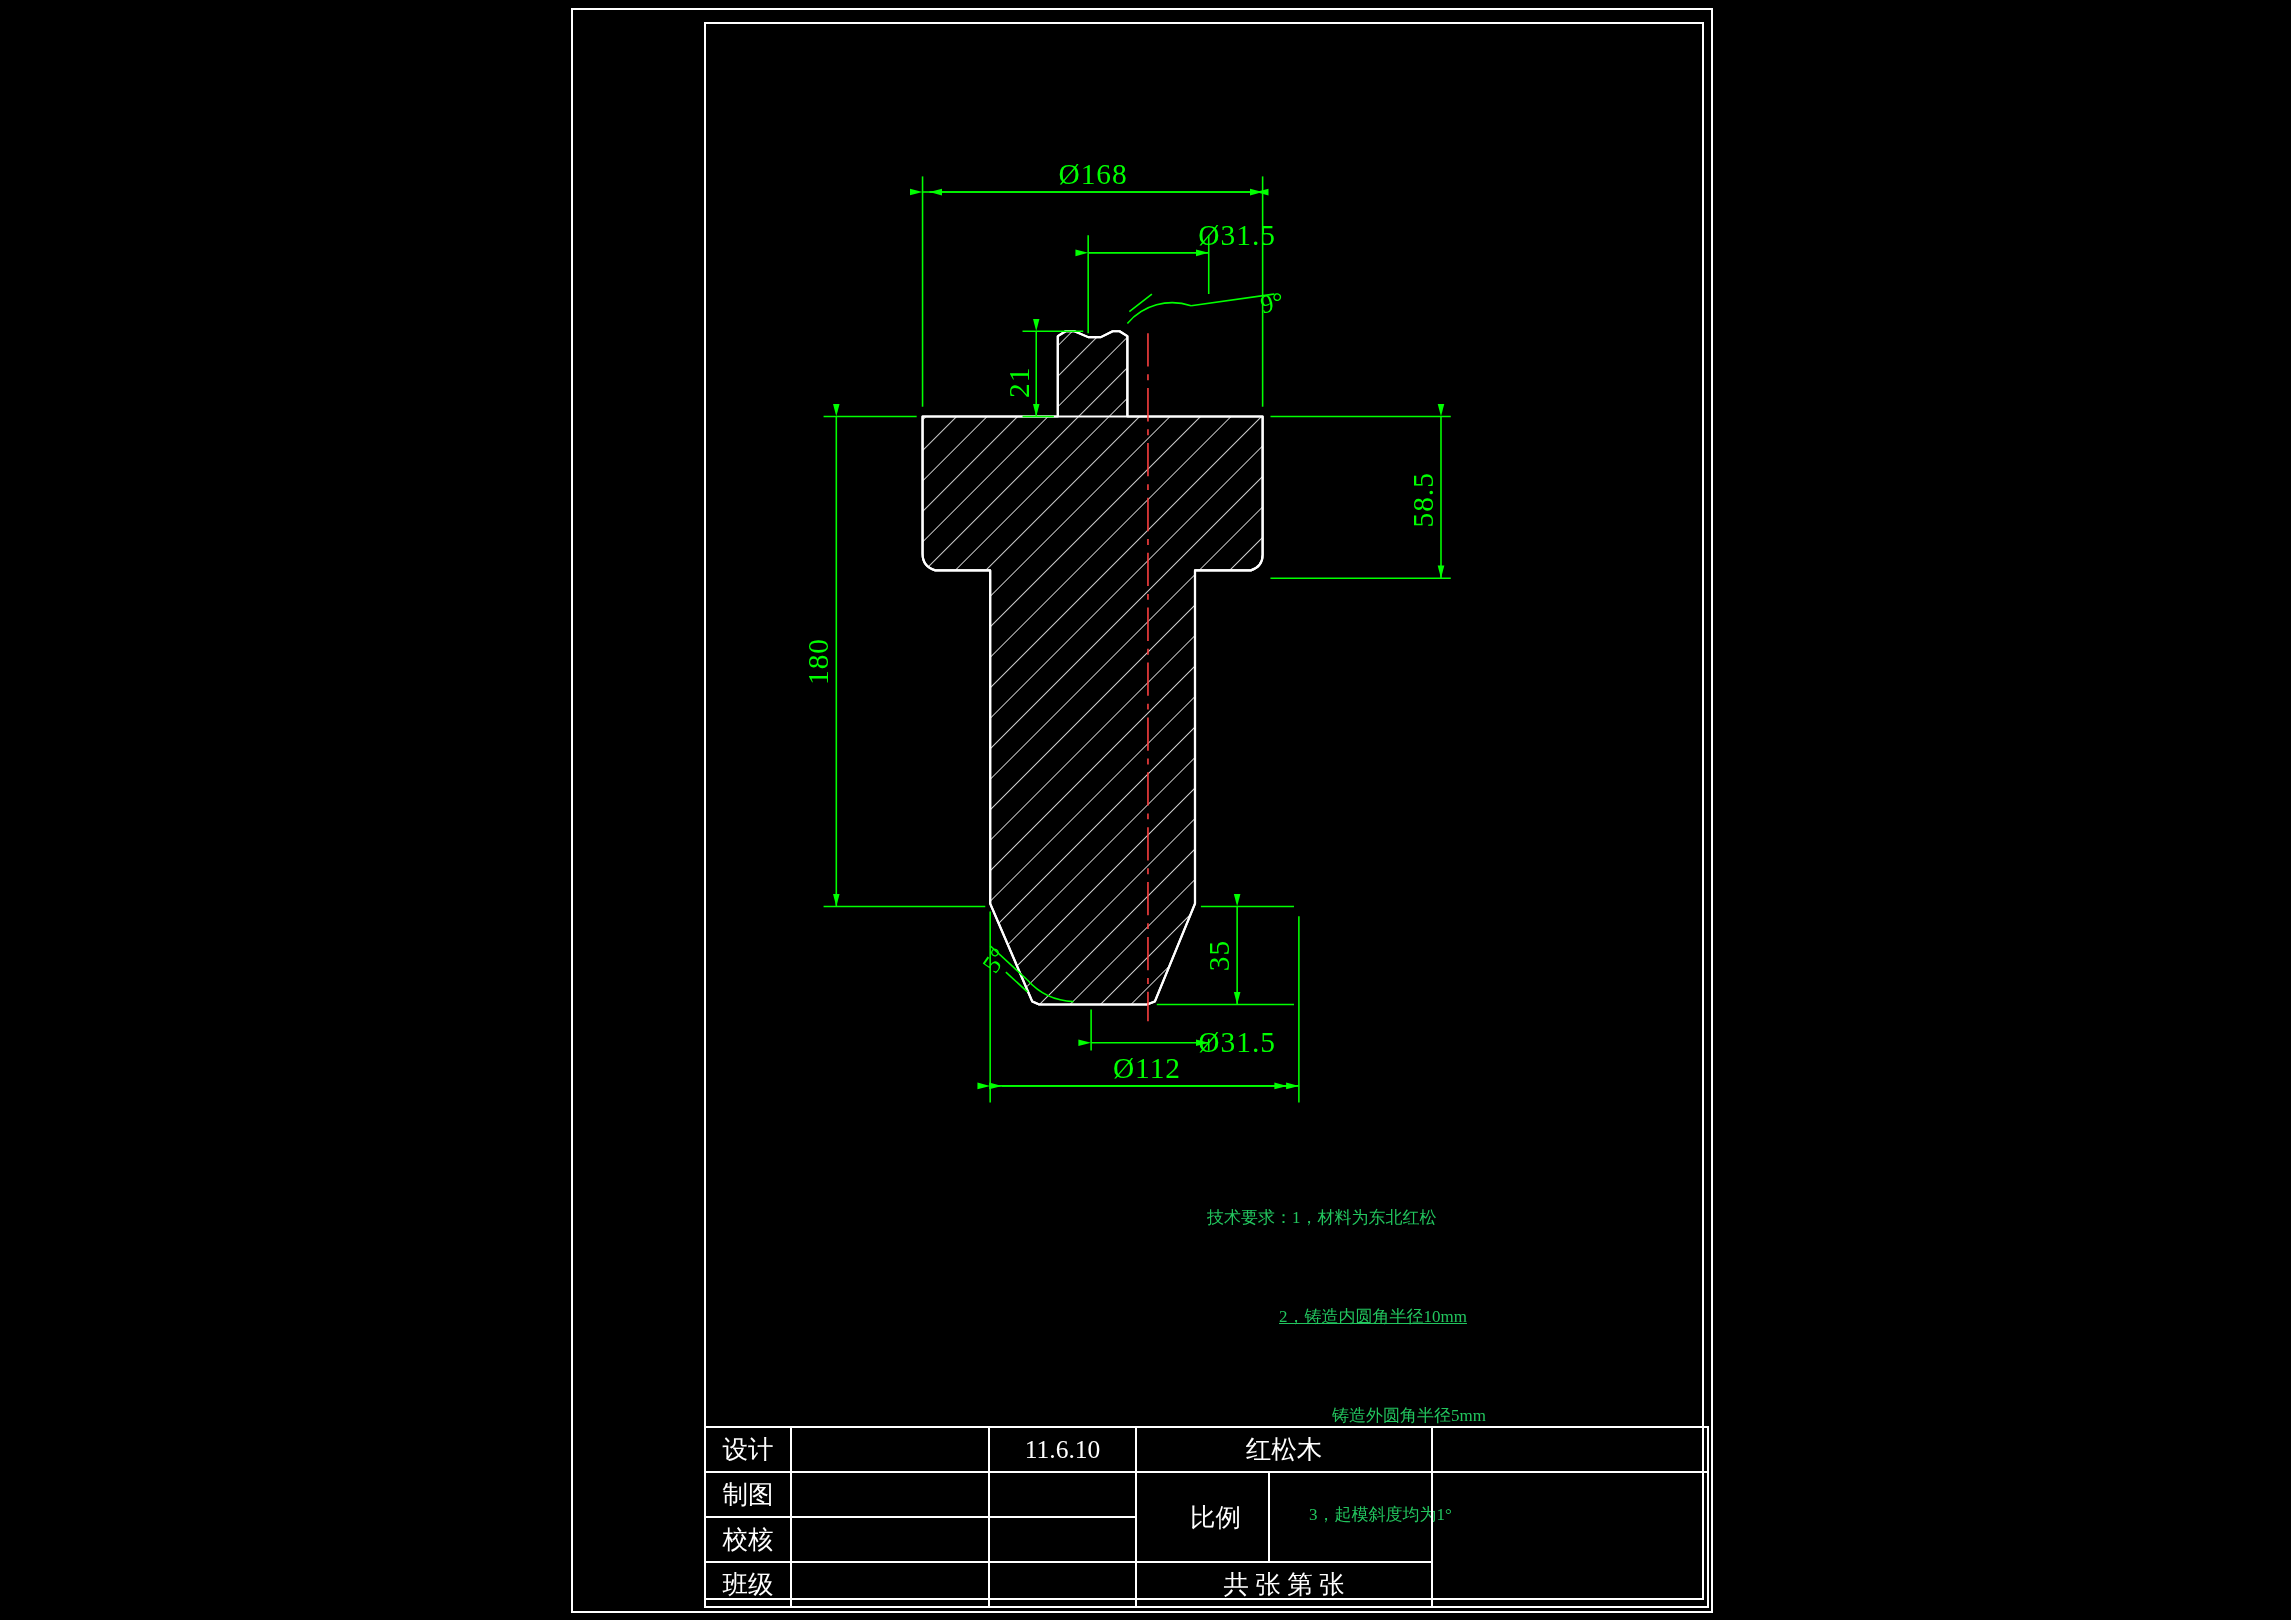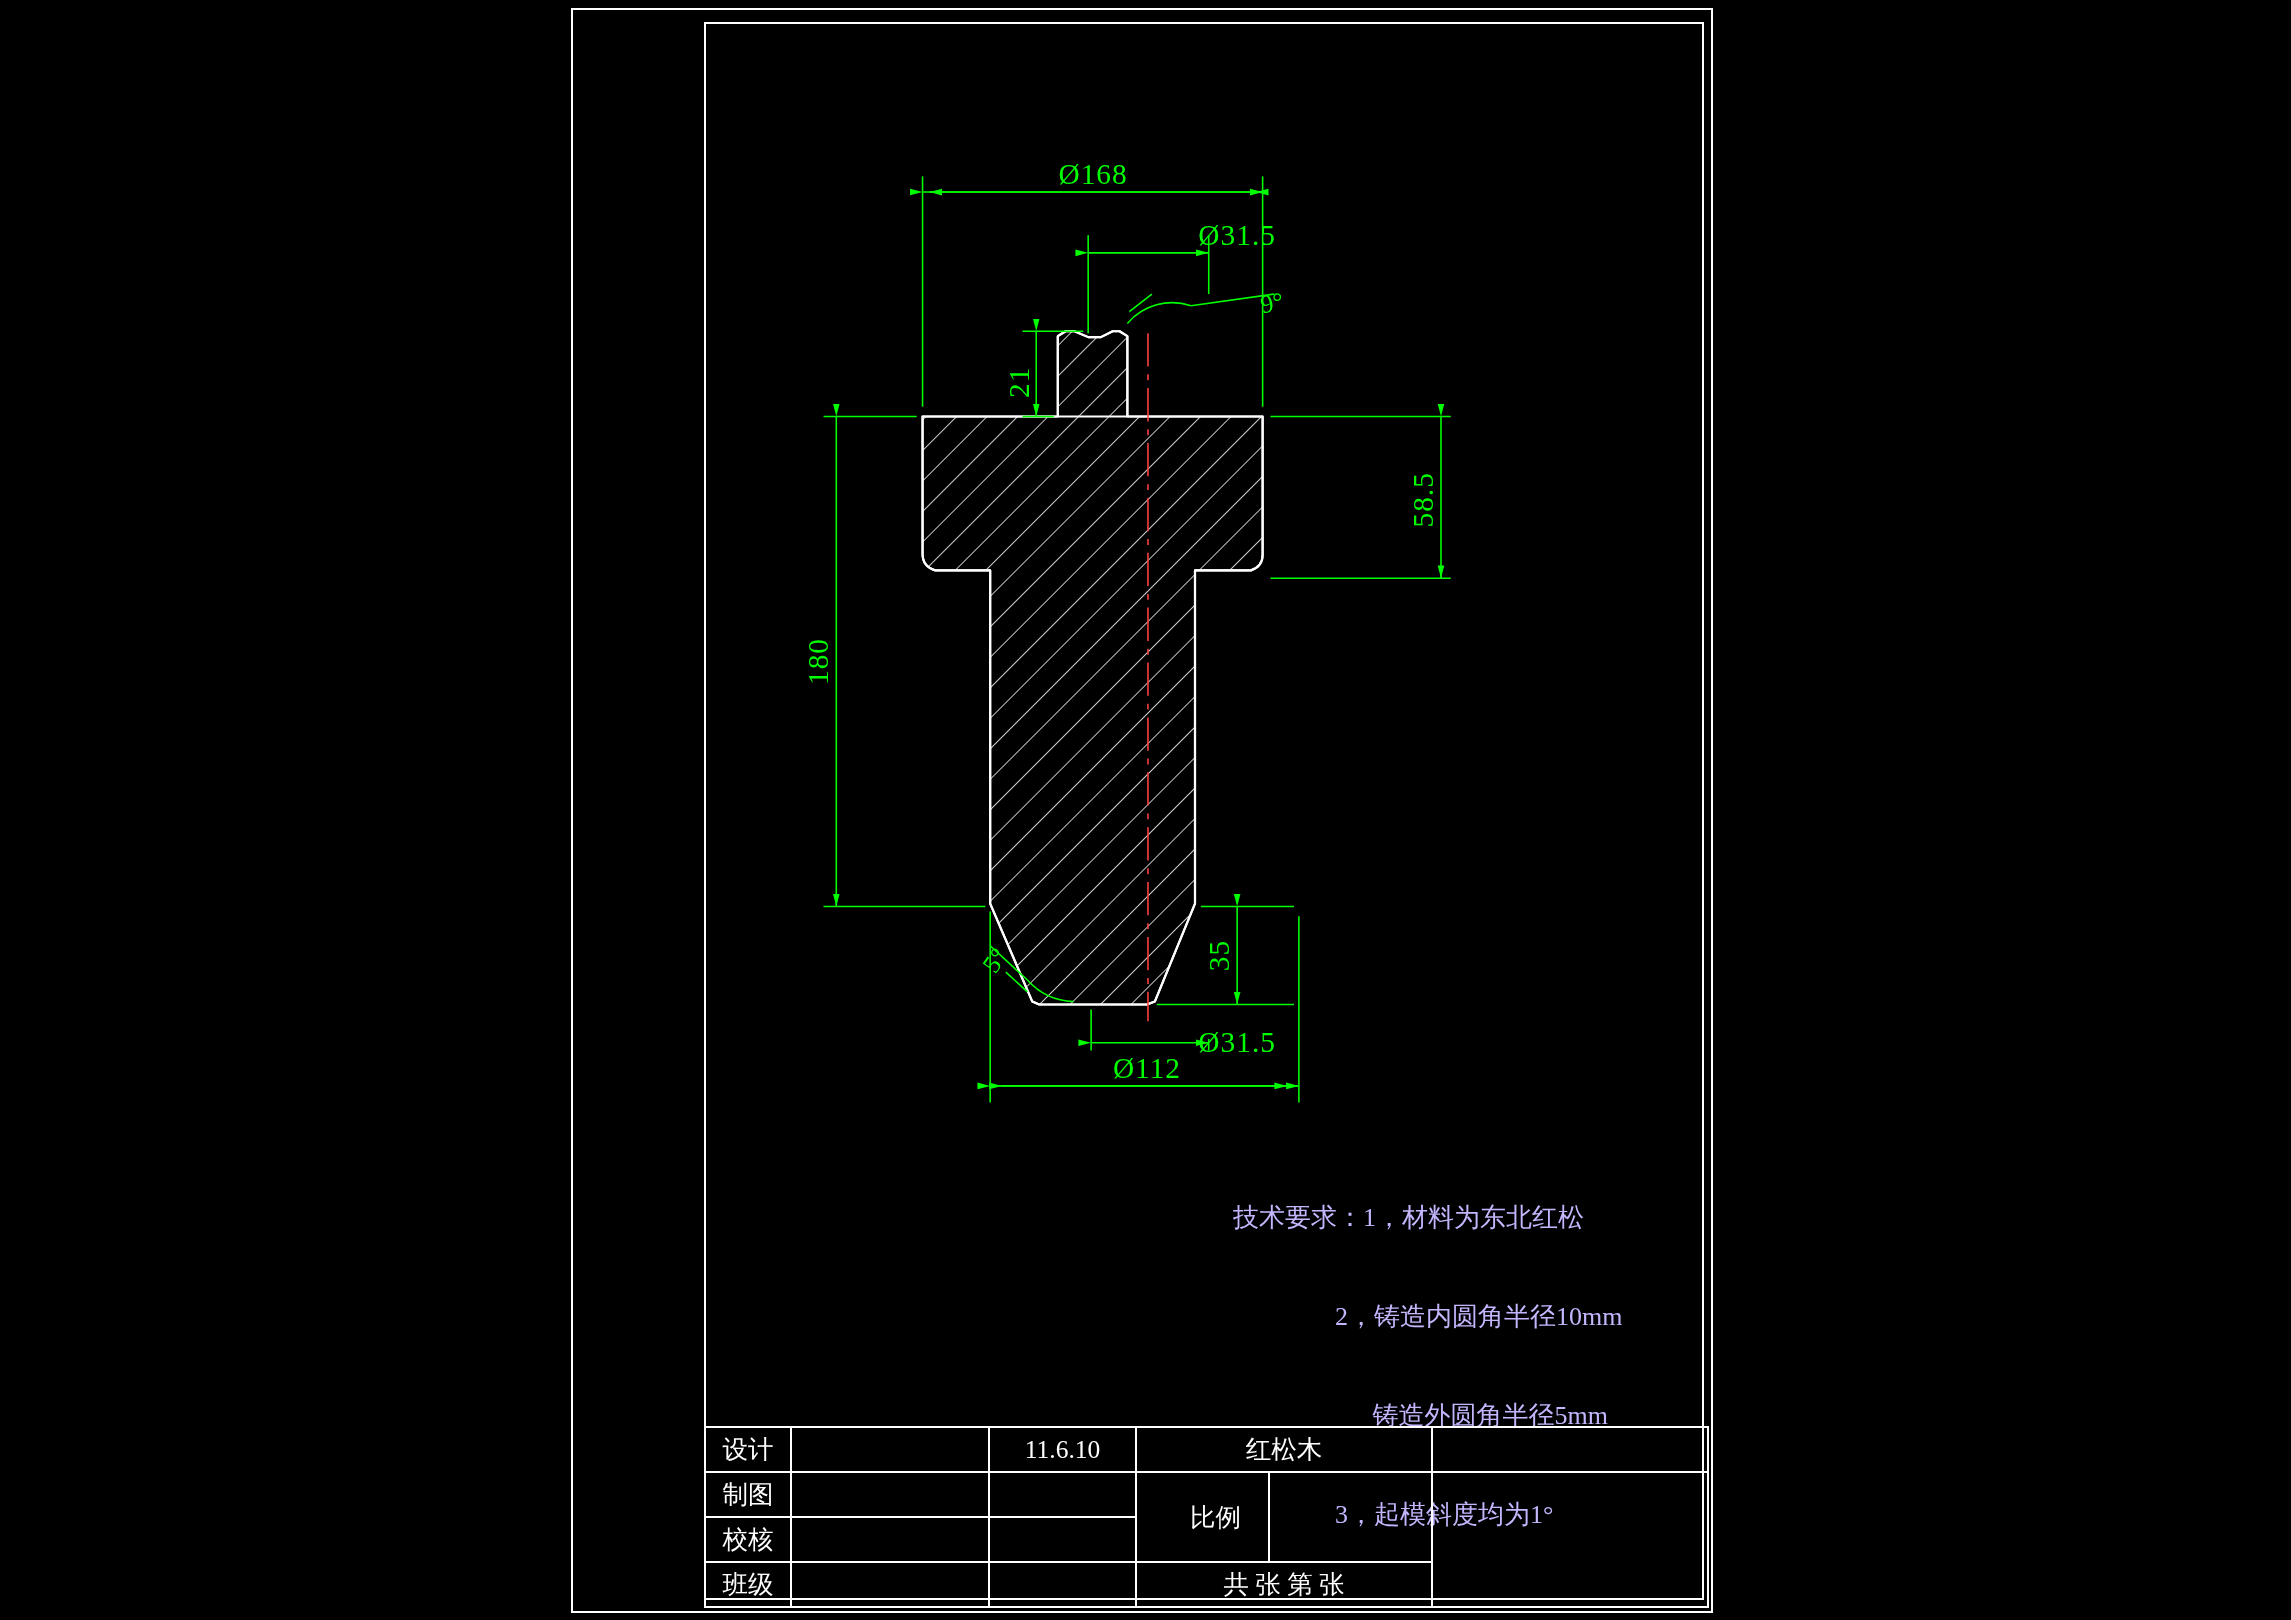--- a/index.html
+++ b/index.html
@@ -57,25 +57,25 @@
     font-size: 30px;
     letter-spacing: 1px;
   }
   .angtext {
     fill: #00ff00;
     font-family: "Liberation Serif", serif;
     font-size: 26px;
   }
   .notes {
     position: absolute;
-    left: 1233px;
+    left: 1207px;
     top: 1135px;
-    color: #c4b5fd;
-    font-family: "Liberation Serif", serif;
-    font-size: 26px;
+    color: #22c55e;
+    font-family: "Liberation Serif", serif;
+    font-size: 17px;
     line-height: 33px;
     white-space: pre;
   }
   
   .titleblock {
     position: absolute;
     left: 704px;
     top: 1426px;
     width: 1000px;
     height: 173px;
@@ -240,21 +240,21 @@
     <text class="angtext" x="1022" y="985" text-anchor="middle" transform="rotate(-55 1022 985)">5°</text>
 
     <text class="dimtext" x="1262" y="1073" text-anchor="middle">Ø31.5</text>
 
     <text class="dimtext" x="1170" y="1100" text-anchor="middle">Ø112</text>
 
   </svg>
 
   <div class="notes">
     <div><span>技术要求：</span><span>1，材料为东北红松</span></div>
-    <div style="margin-left:102px;"><span>2，铸造内圆角半径10mm</span></div>
+    <div style="margin-left:72px;text-decoration:underline;"><span>2，铸造内圆角半径10mm</span></div>
     <div style="margin-left:125px;text-align:center;"><span>铸造外圆角半径5mm</span></div>
     <div style="margin-left:102px;"><span>3，起模斜度均为1°</span></div>
   </div>
 
   <div class="titleblock">
     <table>
       <tbody>
           <tr>
         <td class="tb-label">设计</td>
         <td class="tb-blank1"></td>

